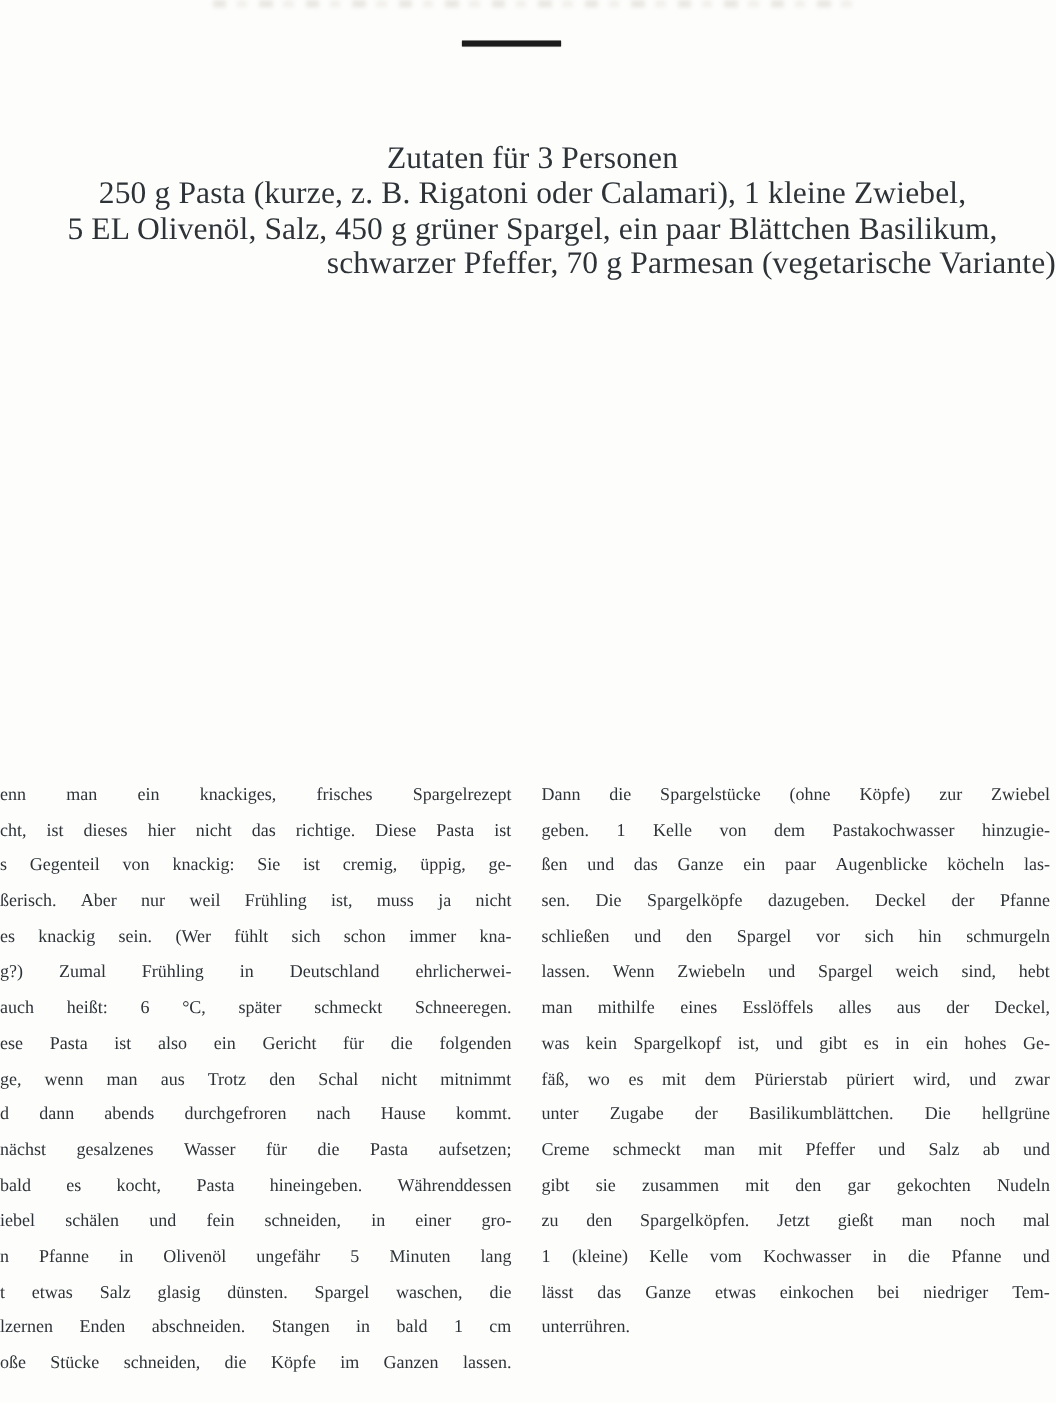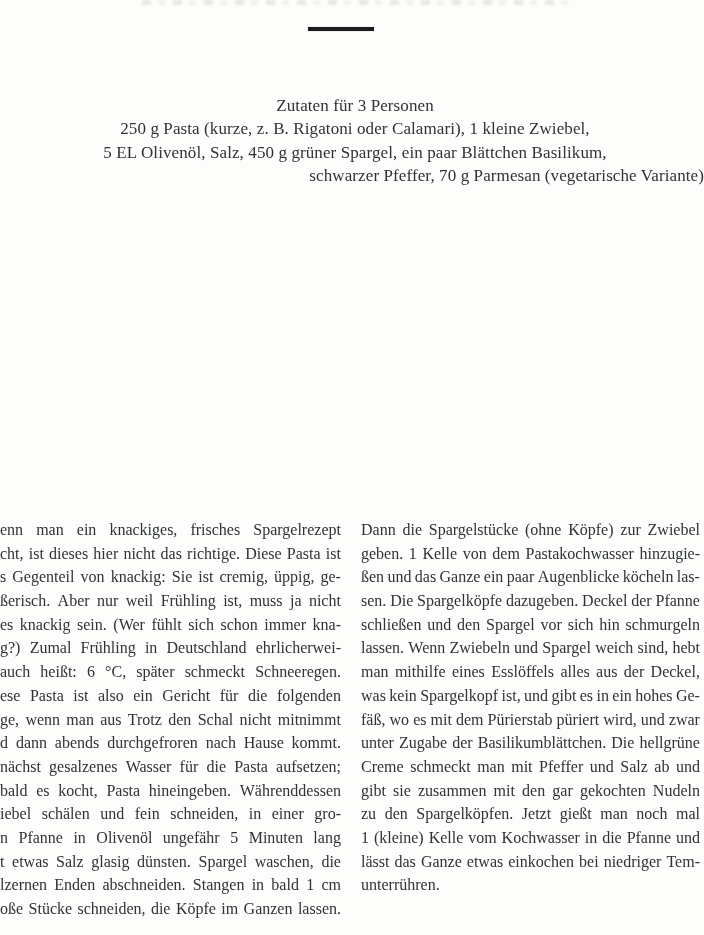--- a/index.html
+++ b/index.html
@@ -38,28 +38,28 @@
     position:absolute;top:27px;left:308px;
     width:66px;height:4px;
     background:var(--rule);
     box-shadow:0 0 1px rgba(0,0,0,.55);
   }
 
   
   .ingredients{
     position:absolute;top:94px;left:6px;width:698px;
     text-align:center;
-    font-size:17px;line-height:23px;
+    font-size:21px;line-height:23px;
     letter-spacing:.1px;
   }
 
   
   .col{
     position:absolute;top:518px;
-    font-size:16px;
+    font-size:12px;
   }
   .col-left{left:0;width:341px;}
   .col-right{left:361px;width:339px;}
   .line{
     height:23.7px;line-height:23.7px;
     white-space:nowrap;
     overflow:visible;
   }
   .jline{
     display:flex;

